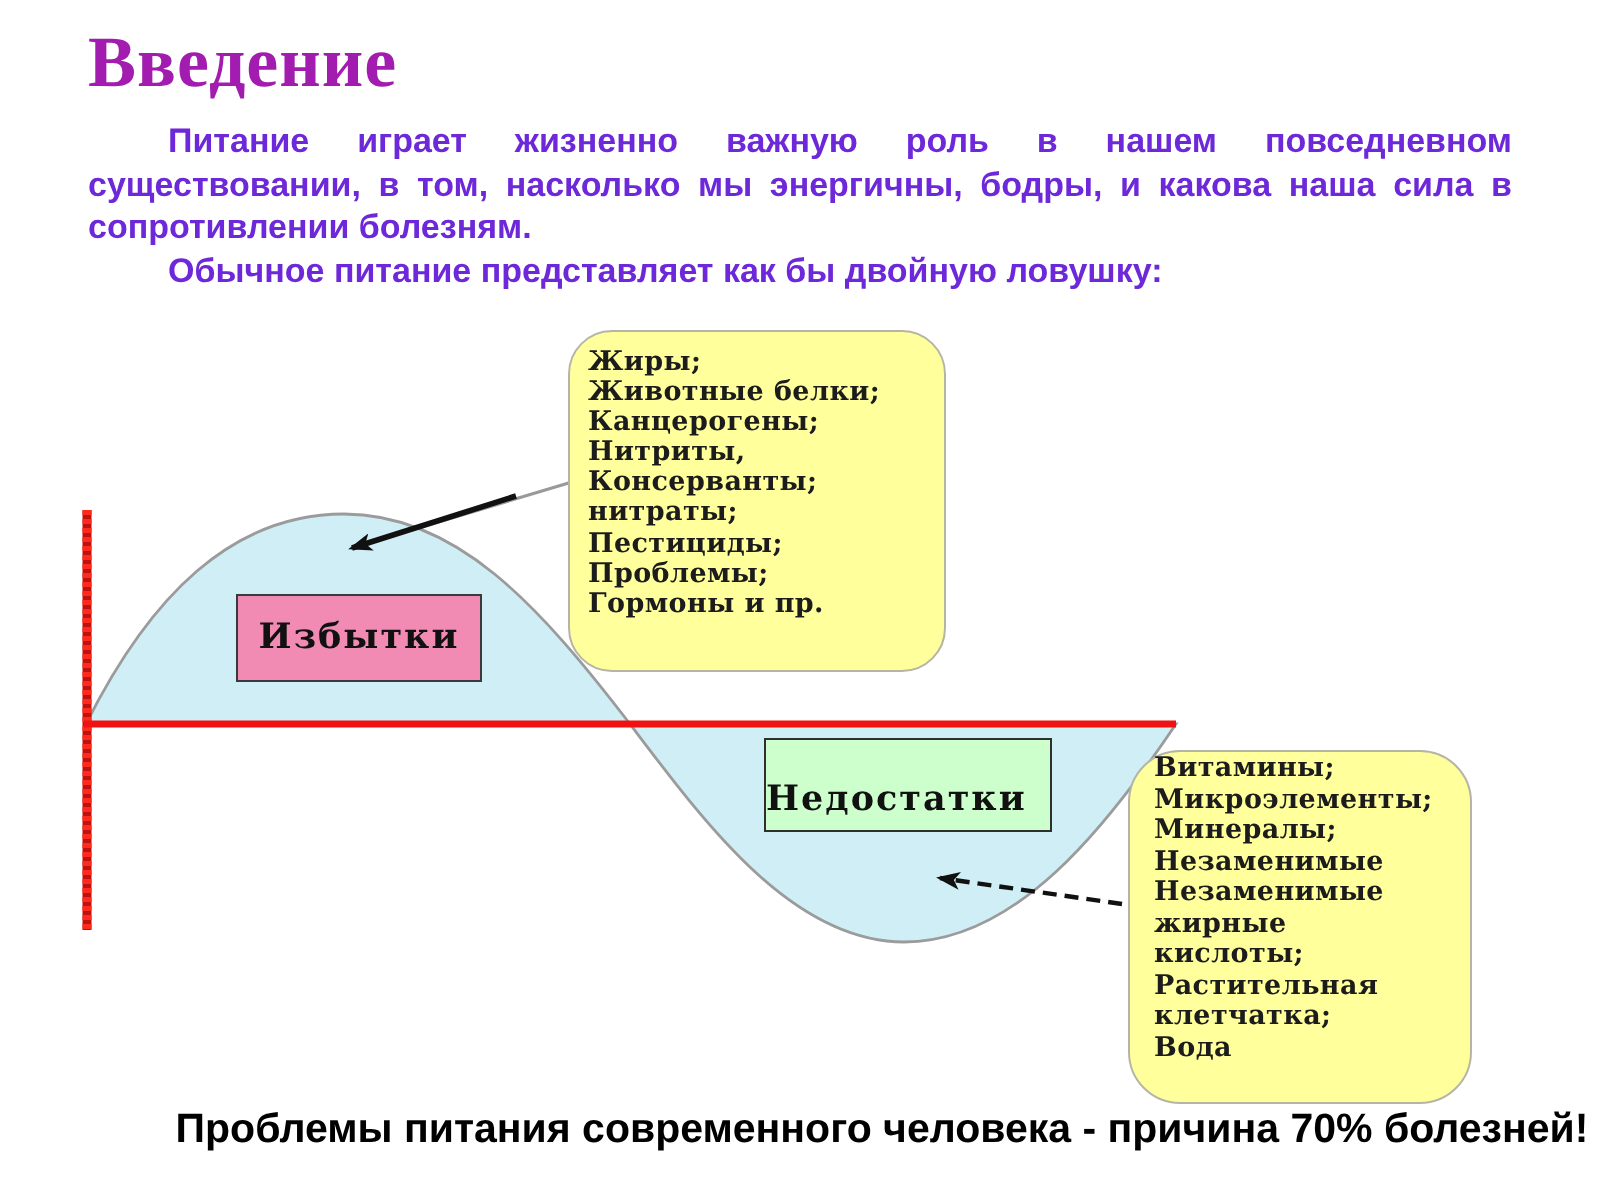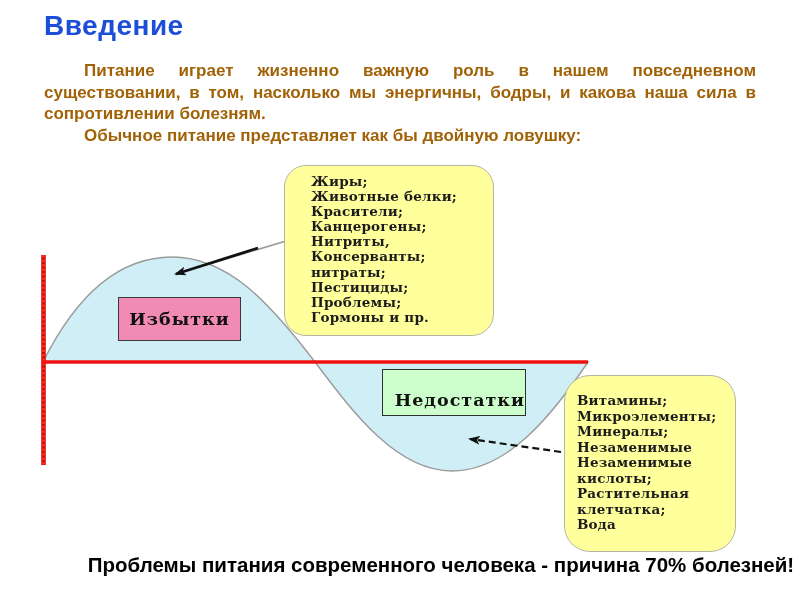--- a/index.html
+++ b/index.html
@@ -2,43 +2,43 @@
 <html><head>
 <meta charset="utf-8">
 <style>
   html,body{margin:0;padding:0;background:#fff;}
   #slide{
     position:relative;width:800px;height:600px;background:#ffffff;
     overflow:hidden;font-family:"Liberation Sans",sans-serif;
   }
   #title{
     position:absolute;left:44px;top:10px;
-    font-size:28px;font-weight:bold;color:#1d4ed8;letter-spacing:0.5px;
+    font-size:36px;font-weight:bold;color:#a21caf;letter-spacing:0.5px;font-family:Liberation Serif, serif;
   }
   #body-text{
     position:absolute;left:44px;top:60px;width:712px;
-    font-size:17px;line-height:21.5px;font-weight:bold;color:#a16207;
+    font-size:17px;line-height:21.5px;font-weight:bold;color:#6d28d9;
     text-align:justify;text-align-last:left;
   }
   #body-text p{margin:0;text-indent:40px;}
   #diagram-svg{position:absolute;left:0;top:0;z-index:1;}
   .callout{
     position:absolute;z-index:3;background:#ffff9c;
     border:1.6px solid #b5b5a6;border-radius:22px;
     font-family:"DejaVu Serif",serif;font-weight:bold;color:#1c1c1c;
     font-size:13.5px;letter-spacing:0.2px;
   }
-  #excess-callout{left:284px;top:165px;width:210px;height:171px;
-    padding:8px 6px 0 26px;line-height:15.1px;box-sizing:border-box;}
+  #excess-callout{left:284px;top:165px;width:189px;height:171px;
+    padding:8px 6px 0 9px;line-height:15.1px;box-sizing:border-box;}
   #deficiency-callout{left:564px;top:375px;width:172px;height:177px;
-    border-radius:26px;padding:17px 5px 0 12px;line-height:15.5px;box-sizing:border-box;}
+    border-radius:26px;padding:1px 5px 0 12px;line-height:15.5px;box-sizing:border-box;}
   .tag-box{
     position:absolute;z-index:2;box-sizing:border-box;
     font-family:"DejaVu Serif",serif;font-weight:bold;color:#111;
-    font-size:17.5px;letter-spacing:1px;text-align:right;
+    font-size:17.5px;letter-spacing:1px;text-align:left;
   }
   #excess-box{left:118px;top:297px;width:123px;height:44px;
     background:#f18bb3;border:1.4px solid #3a3a3a;
     display:flex;align-items:center;justify-content:center;}
   #deficiency-box{left:382px;top:369px;width:144px;height:47px;
     background:#ccffcc;border:1.4px solid #2f2f2f;padding-top:20px;}
   #footer-text{
     position:absolute;left:0;top:553px;width:800px;text-align:center;
     font-size:20.5px;font-weight:bold;color:#000;z-index:2;padding-left:41px;
   }
@@ -84,36 +84,36 @@
     <span>Избытки</span>
   </div>
 
   <div id="deficiency-box" class="tag-box">
     <span>Недостатки</span>
   </div>
 
   <div id="excess-callout" class="callout">
       <div>Жиры;</div>
       <div>Животные белки;</div>
-      <div>Красители;</div>
       <div>Канцерогены;</div>
       <div>Нитриты,</div>
       <div>Консерванты;</div>
       <div>нитраты;</div>
       <div>Пестициды;</div>
       <div>Проблемы;</div>
       <div>Гормоны и пр.</div>
     </div>
 
   <div id="deficiency-callout" class="callout">
       <div>Витамины;</div>
       <div>Микроэлементы;</div>
       <div>Минералы;</div>
       <div>Незаменимые</div>
       <div>Незаменимые</div>
+      <div>жирные</div>
       <div>кислоты;</div>
       <div>Растительная</div>
       <div>клетчатка;</div>
       <div>Вода</div>
     </div>
 
   <div id="footer-text">Проблемы питания современного человека - причина 70% болезней!</div>
 
 </div>
 

